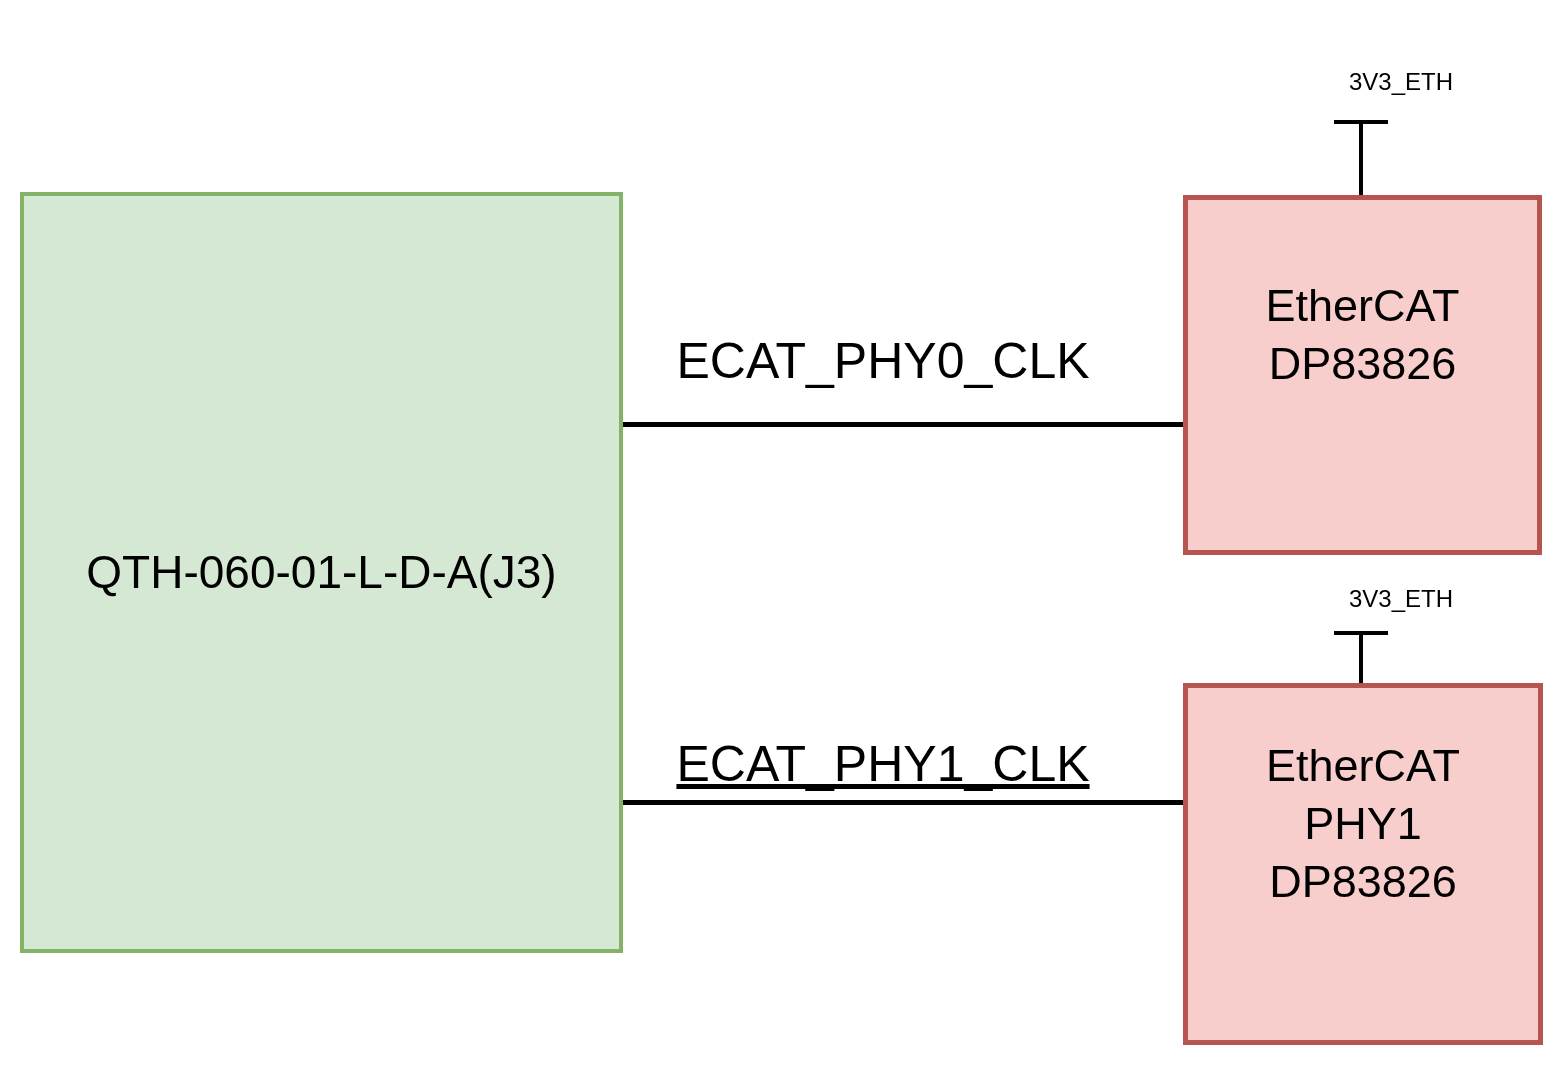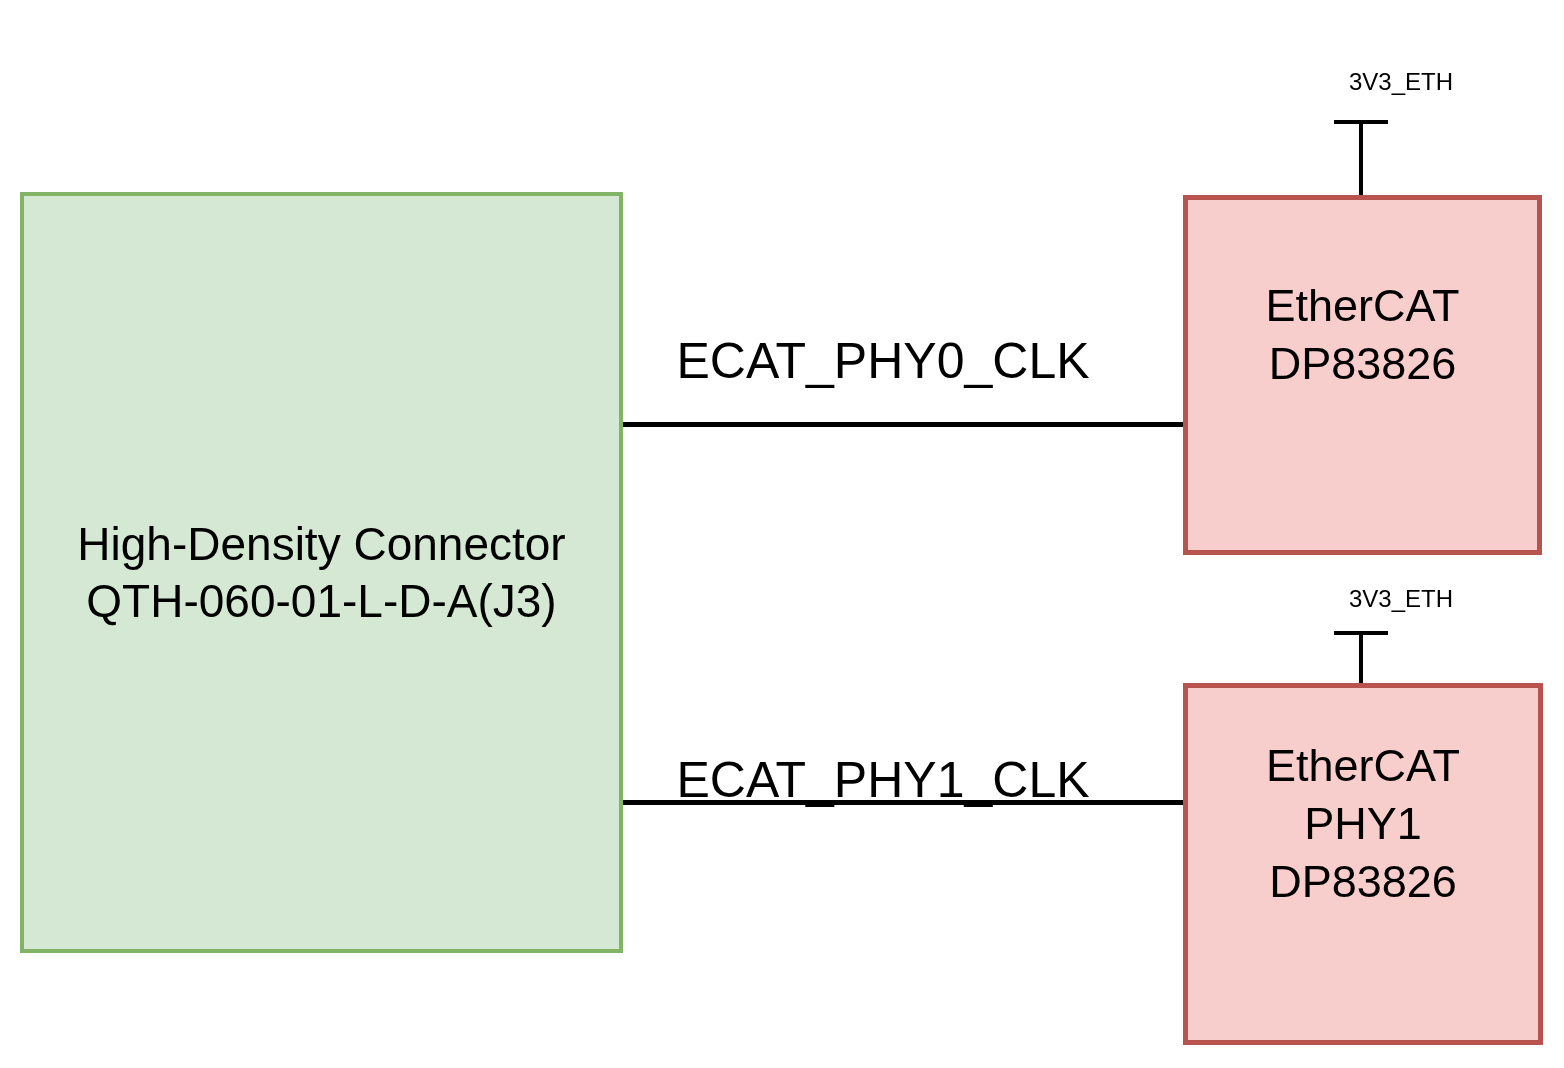--- a/index.html
+++ b/index.html
@@ -55,21 +55,21 @@
   .net-label {
     position: absolute;
     left: 623px;
     width: 520px;
     text-align: center;
     font-size: 50px;
     line-height: 52px;
     white-space: nowrap;
   }
   .net-label-0 { top: 335px; }
-  .net-label-1 { top: 754px; }
+  .net-label-1 { top: 738px; text-decoration: underline; }
   .rail-bar {
     position: absolute;
     width: 54px; height: 4px;
     background: var(--line-color);
   }
   .rail-stem {
     position: absolute;
     width: 4px;
     background: var(--line-color);
   }
@@ -89,21 +89,20 @@
   .rail-label-0 { top: 63px; }
   .rail-label-1 { top: 580px; }
 </style>
 </head>
 <body>
 
 <div class="canvas">
 
   <div class="node node-green">
     <div class="node-label">
-      <div>High-Density Connector</div>
       <div>QTH-060-01-L-D-A(J3)</div>
     </div>
   </div>
 
   <div class="net-line net-line-0"></div>
   <div class="net-label net-label-0">ECAT_PHY0_CLK</div>
 
   <div class="net-line net-line-1"></div>
   <div class="net-label net-label-1">ECAT_PHY1_CLK</div>
 

